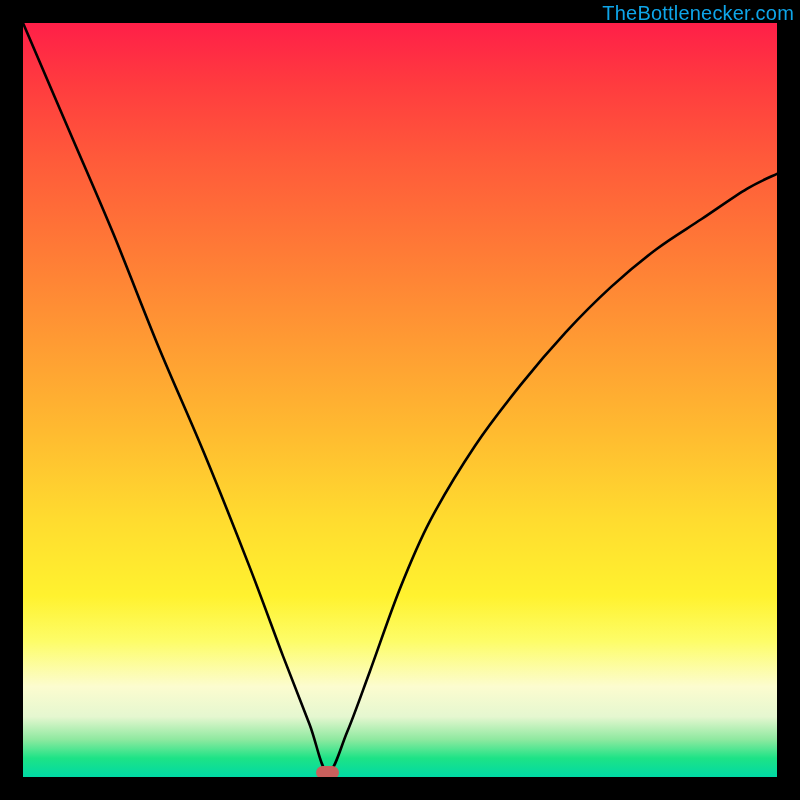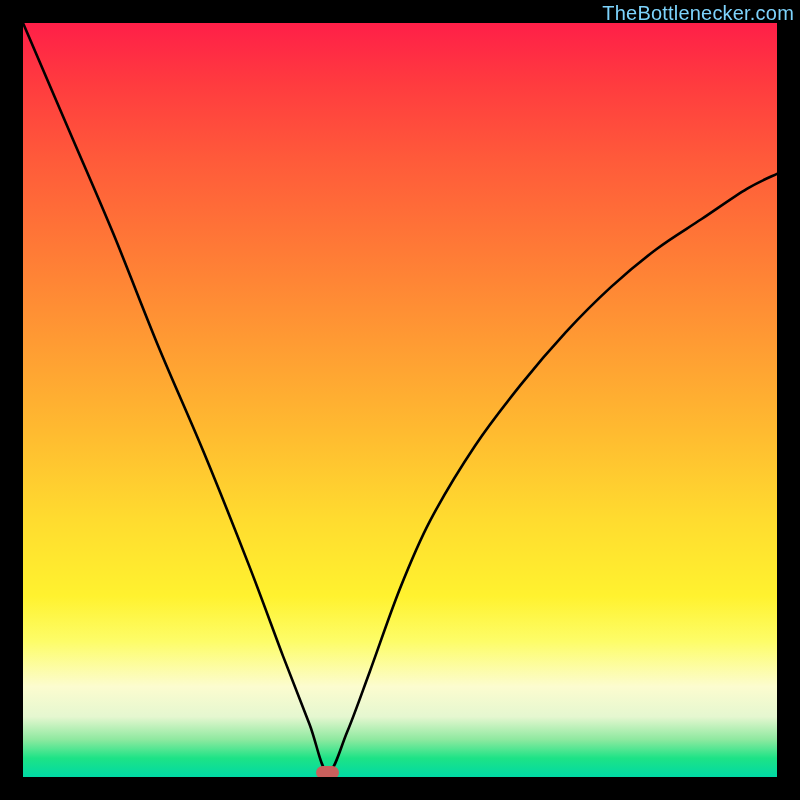--- a/index.html
+++ b/index.html
@@ -48,21 +48,21 @@
     position: absolute;
     left: 0;
     top: 0;
     width: 754px;
     height: 754px;
   }
   .watermark {
     position: absolute;
     top: 2px;
     right: 6px;
-    color: #7dd3fc;
+    color: #0ea5e9;
     font-size: 20px;
     letter-spacing: 0.2px;
     font-weight: 500;
   }
   .pill {
     position: absolute;
     background: #c9605d; 
     border-radius: 9px;
   }
 </style>

